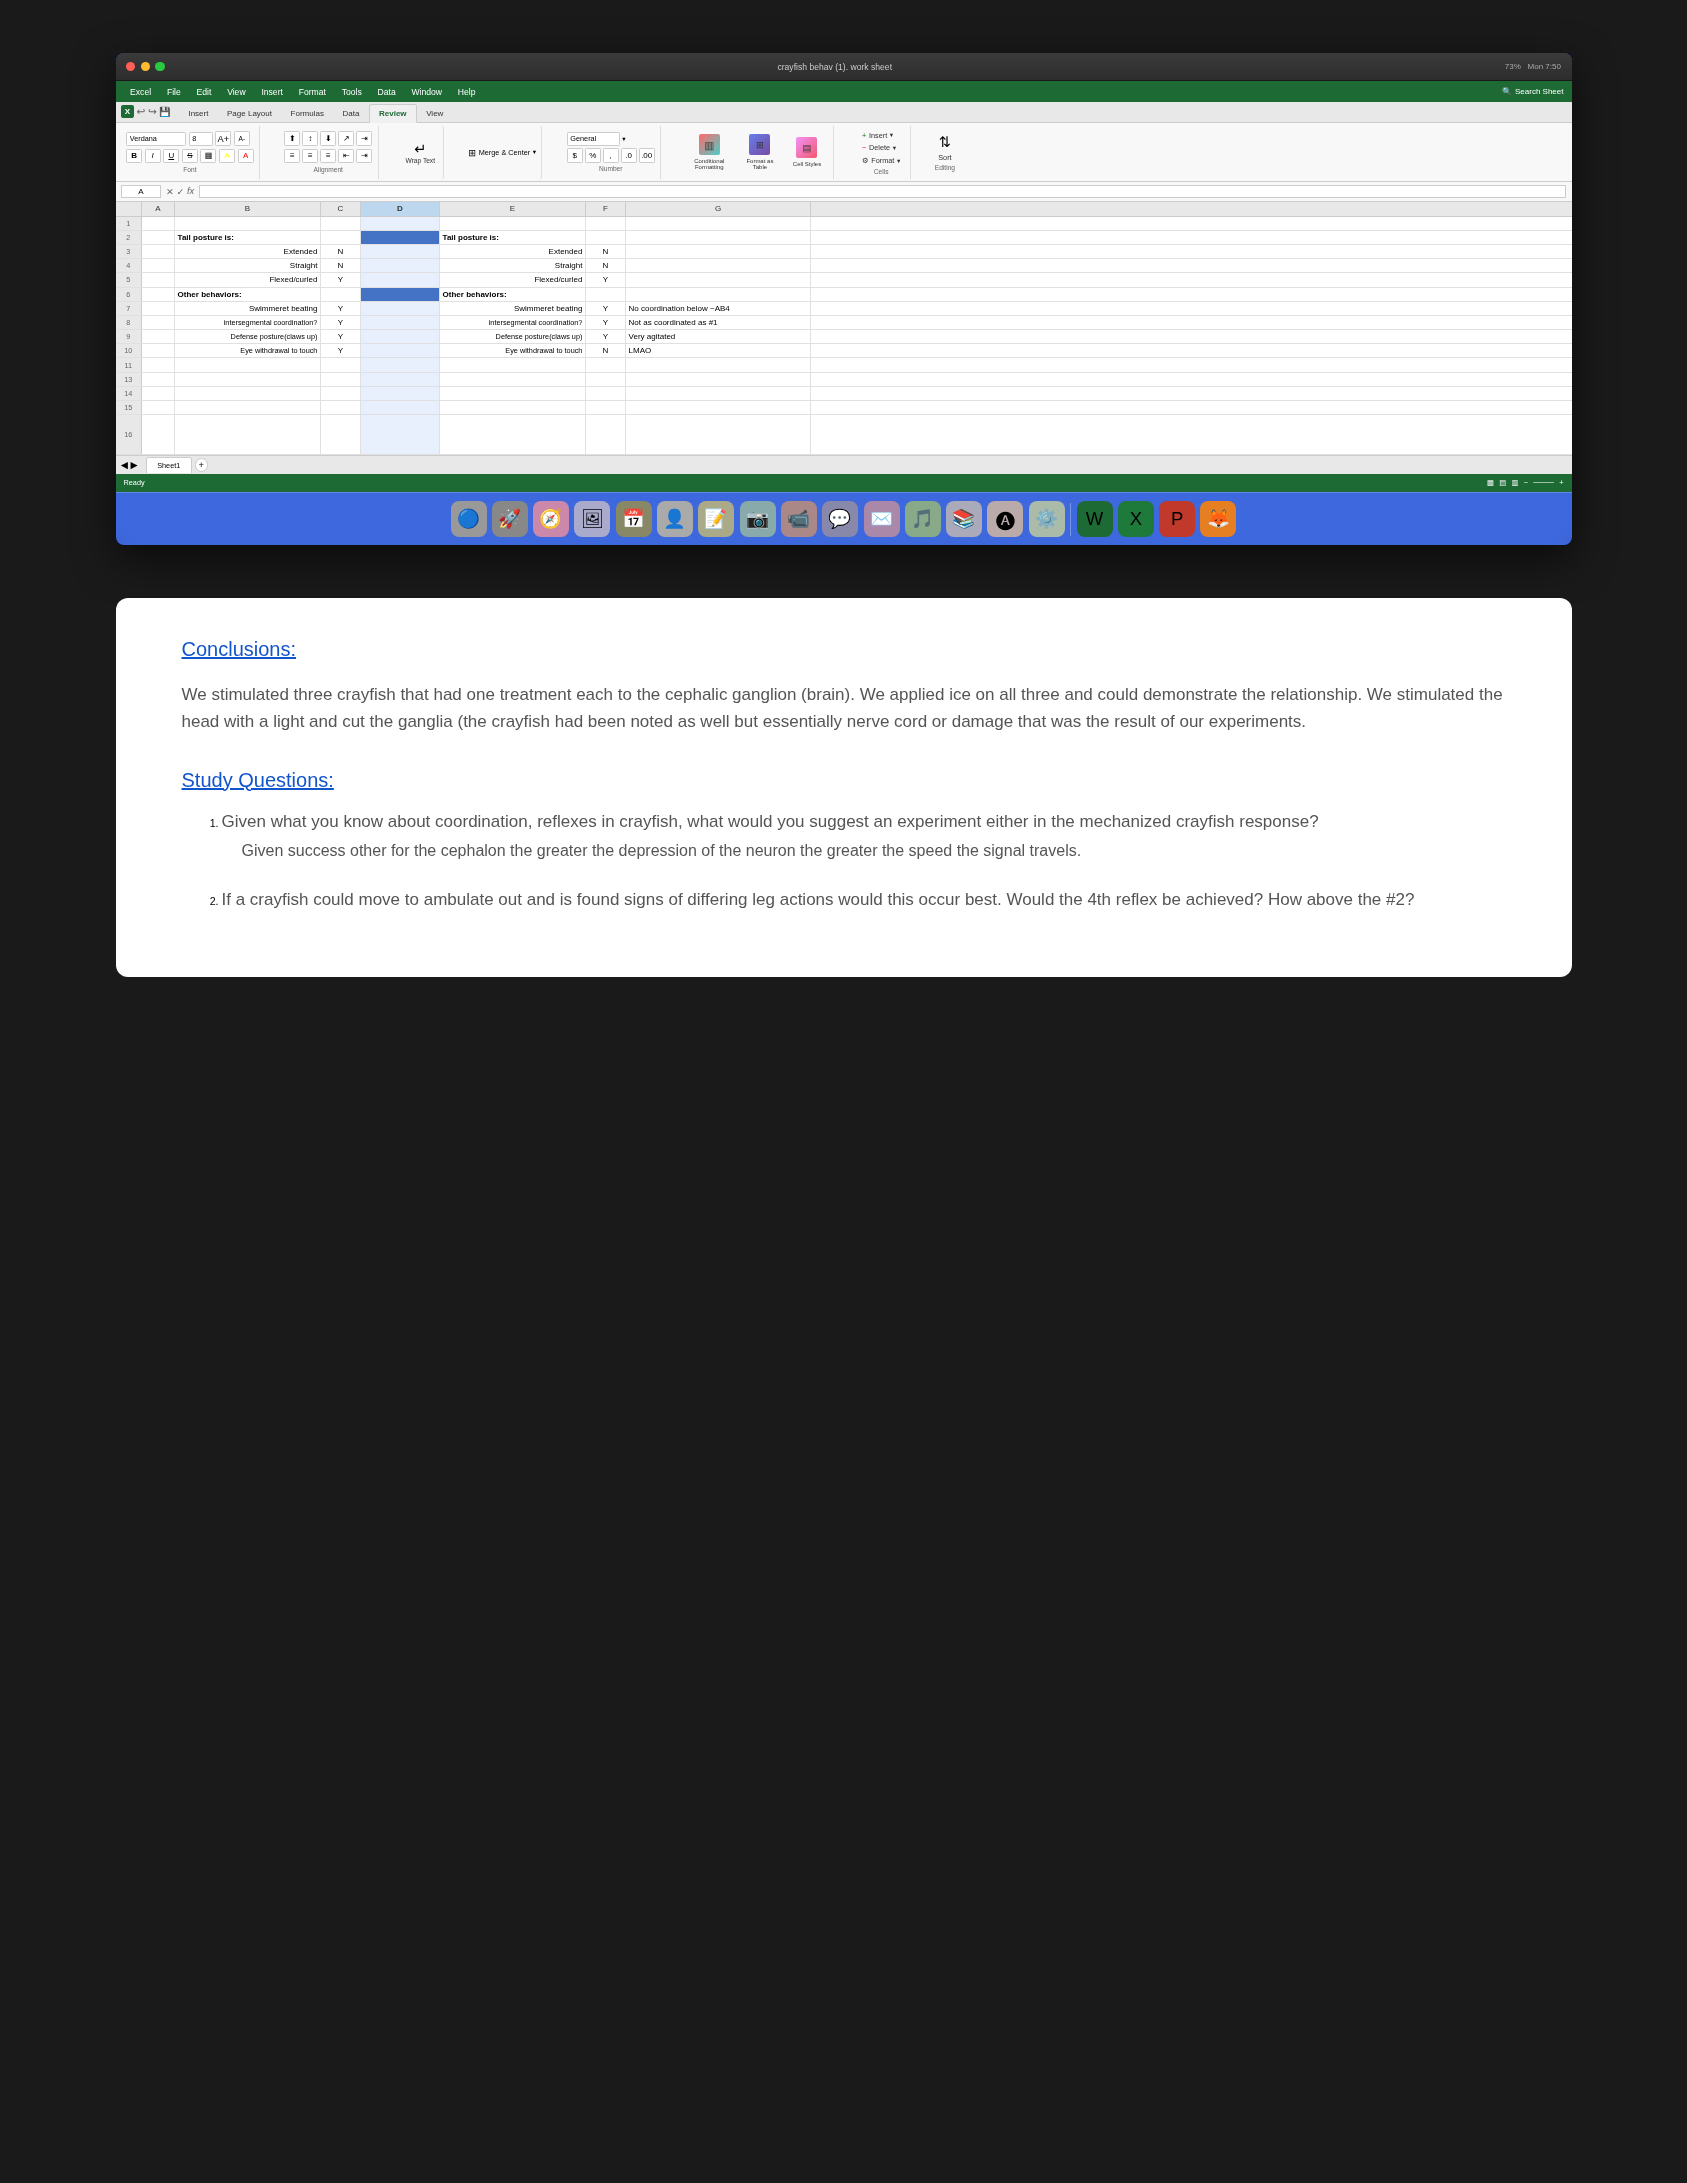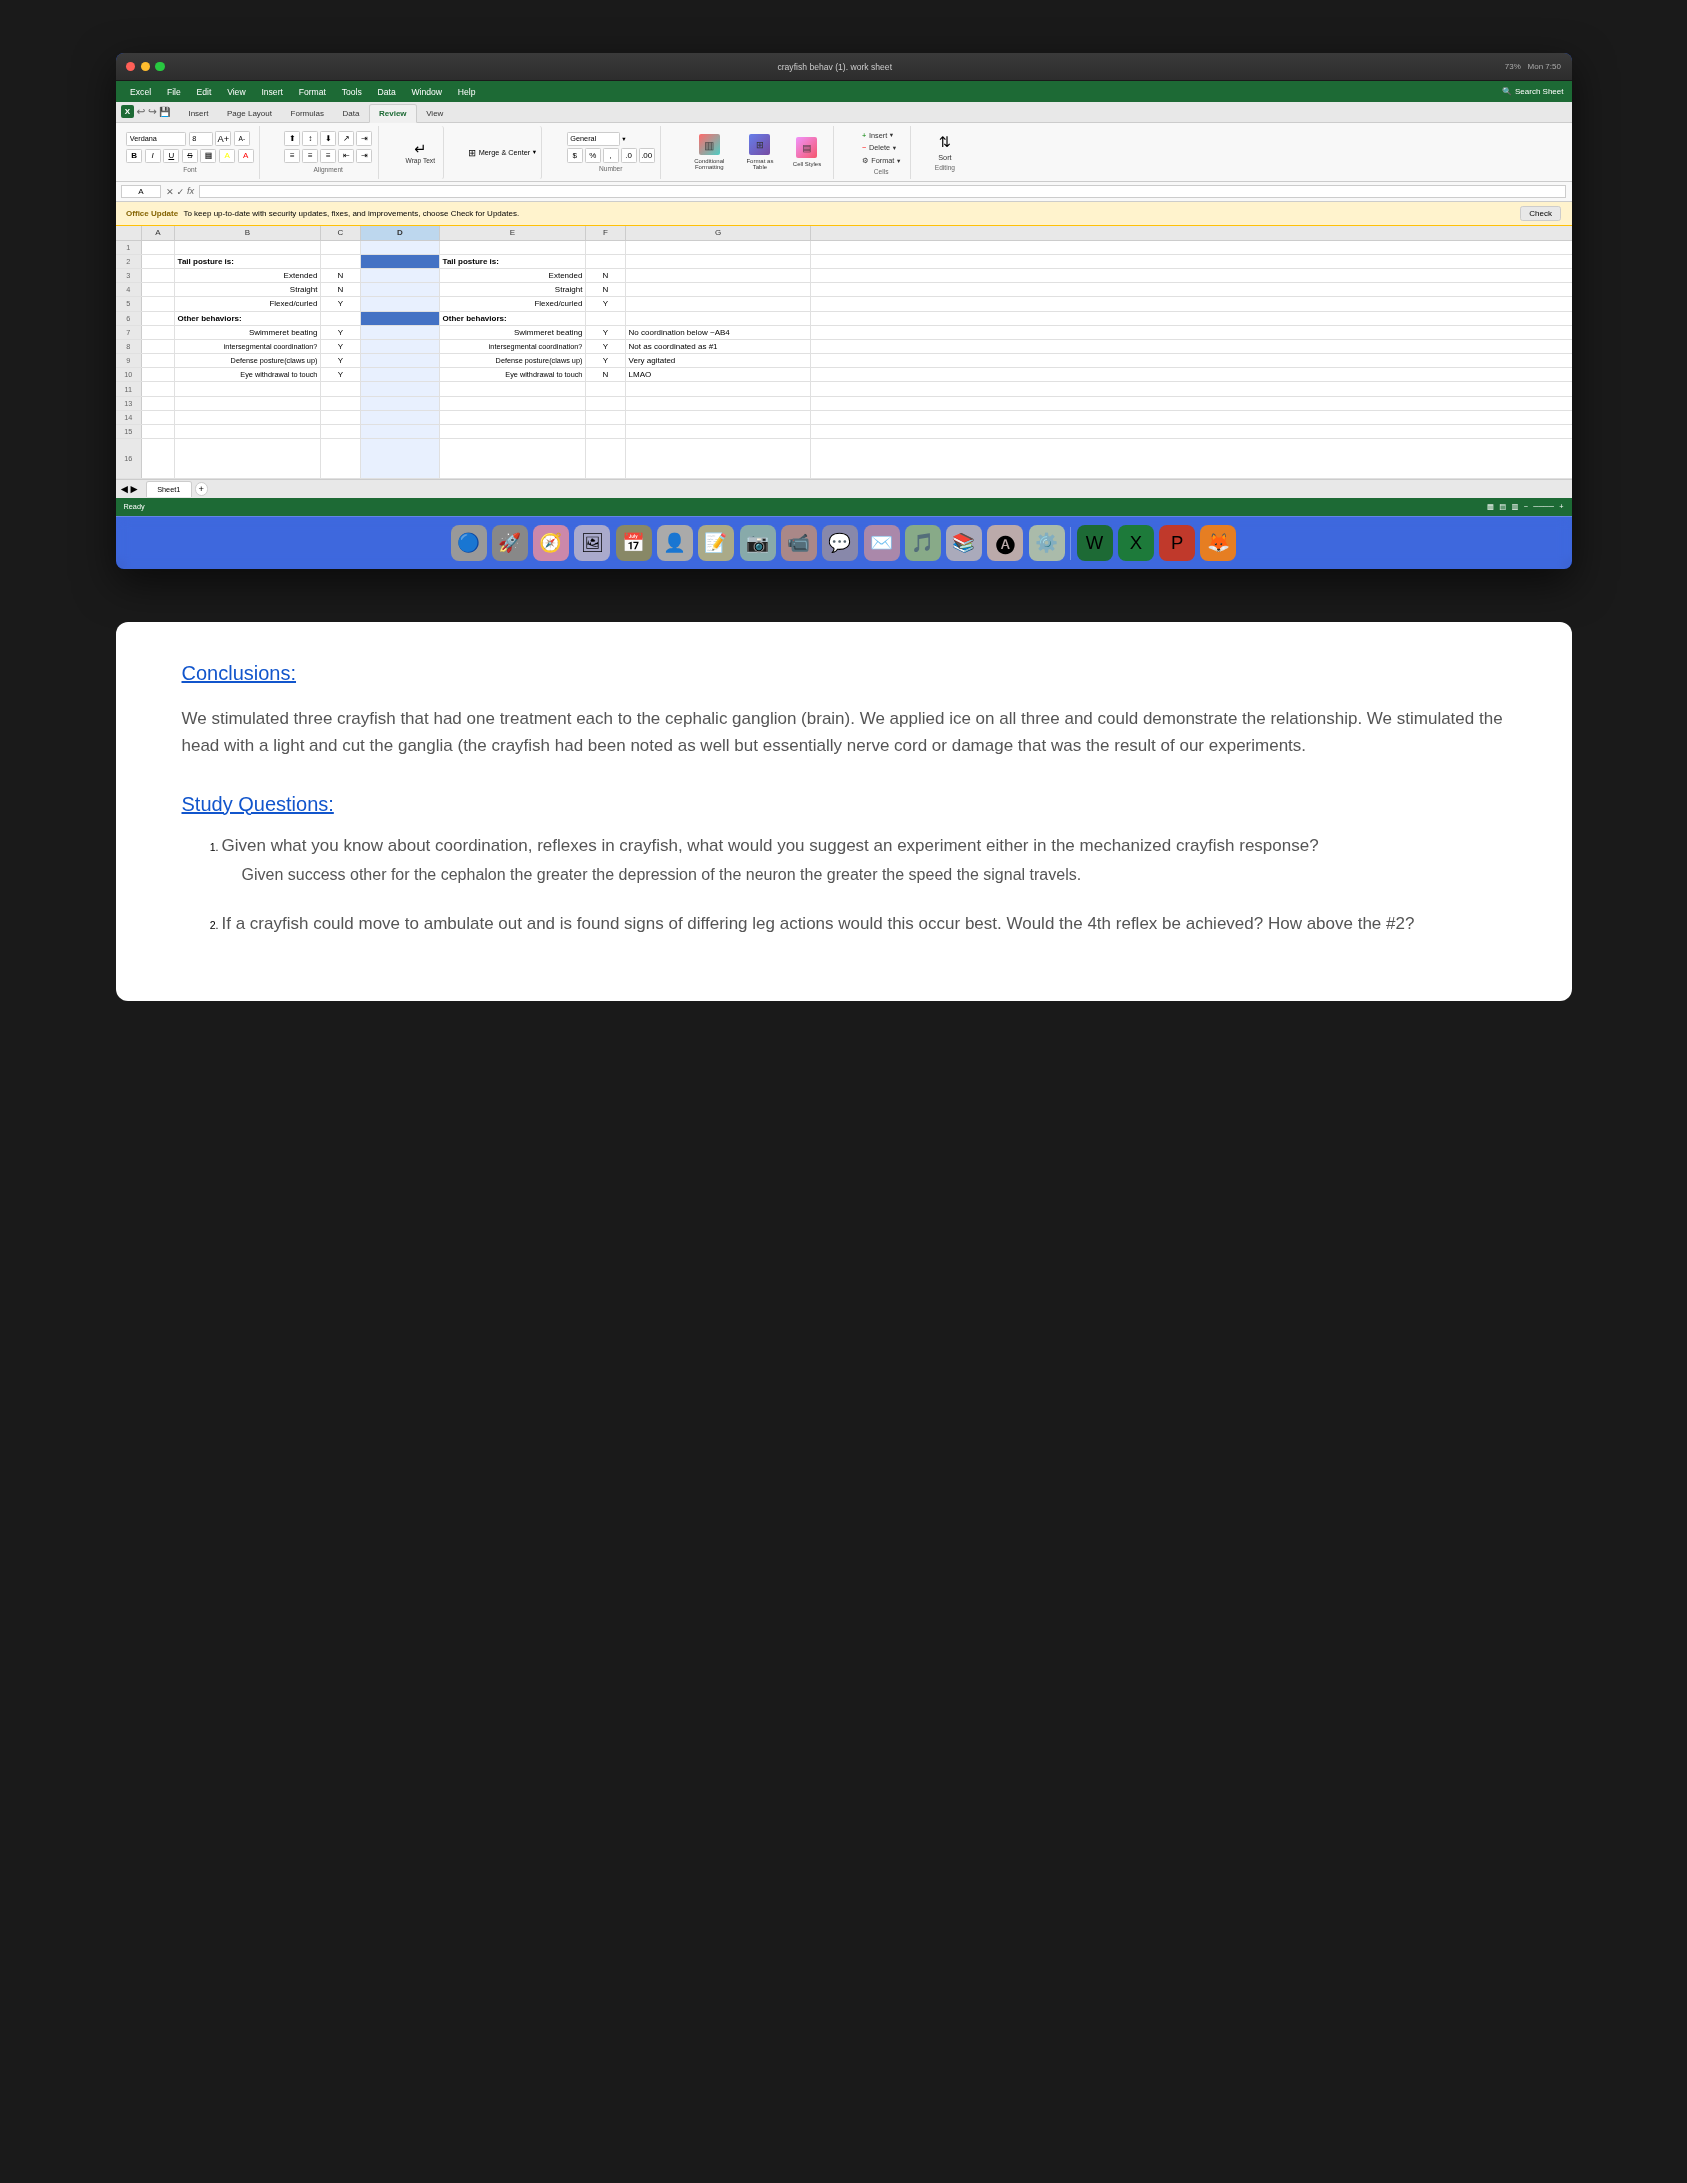--- a/index.html
+++ b/index.html
@@ -704,25 +704,20 @@
   <div class="formula-bar">
     <input class="name-box" value="A" style="">
     <div class="formula-icons">
       <span style="cursor:pointer;">✕</span>
       <span style="cursor:pointer;">✓</span>
       <span style="cursor:pointer;font-style:italic;">fx</span>
     </div>
     <input class="formula-input" value="" style="">
   </div>
 
-  <div class="update-bar">
-    <span class="update-bar-label">Office Update</span>
-    <span>To keep up-to-date with security updates, fixes, and improvements, choose Check for Updates.</span>
-    <button class="check-btn">Check</button>
-  </div>
 
   <div class="spreadsheet-area">
 
     <div class="col-headers">
       <div class="row-num-header"></div>
       <div class="col-header" style="width:33px;">A</div>
       <div class="col-header" style="width:146px;">B</div>
       <div class="col-header" style="width:40px;">C</div>
       <div class="col-header selected" style="width:79px;">D</div>
       <div class="col-header" style="width:146px;">E</div>

